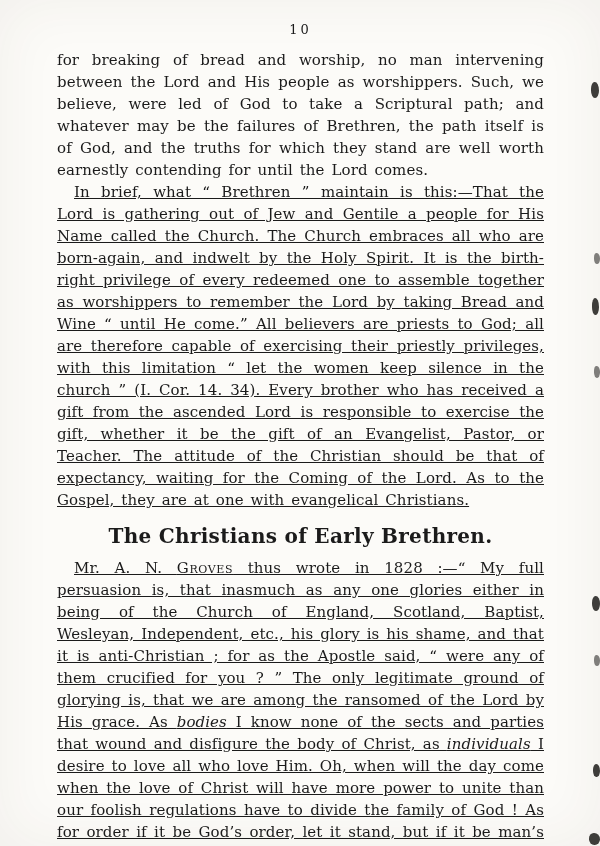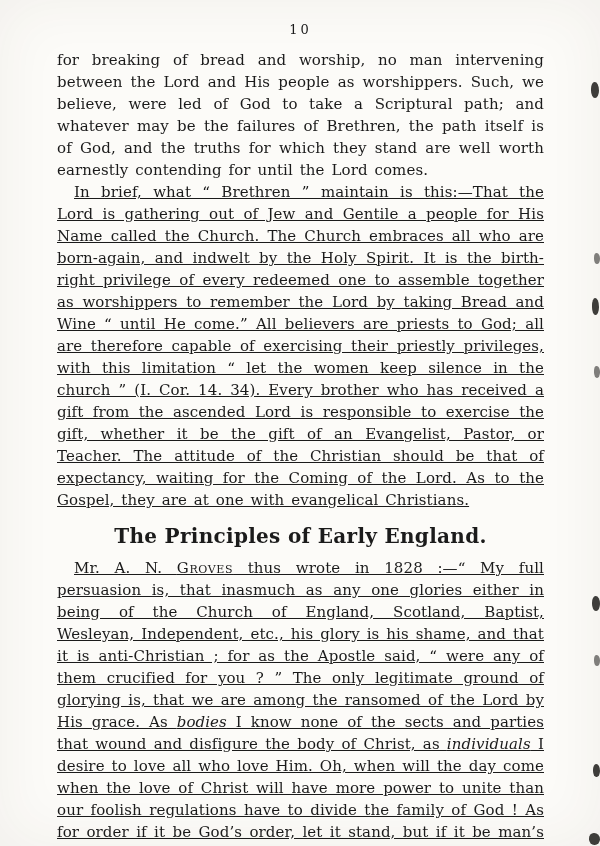--- a/index.html
+++ b/index.html
@@ -66,21 +66,21 @@
 </head>
 <body>
 
 <div class="page">
 
   <div class="text-block">
     <p class="page-number">10</p>
     <div>
         <p class="para"><span>for breaking of bread and worship, no man intervening between the Lord and His people as worshippers.  Such, we believe, were led of God to take a Scriptural path; and whatever may be the failures of Brethren, the path itself is of God, and the truths for which they stand are well worth earnestly contending for until the Lord comes.</span></p>
         <p class="para indent"><span>In brief, what “ Brethren ” maintain is this:—That the Lord is gathering out of Jew and Gentile a people for His Name called the Church.  The Church embraces all who are born-again, and indwelt by the Holy Spirit.  It is the birth-right privilege of every redeemed one to assemble together as worshippers to remember the Lord by taking Bread and Wine “ until He come.”  All believers are priests to God; all are therefore capable of exercising their priestly privileges, with this limitation “ let the women keep silence in the church ” (I. Cor. 14. 34). Every brother who has received a gift from the ascended Lord is responsible to exercise the gift, whether it be the gift of an Evangelist, Pastor, or Teacher.  The attitude of the Christian should be that of expectancy, waiting for the Coming of the Lord.  As to the Gospel, they are at one with evangelical Christians.</span></p>
-        <h2 class="heading">The Principles of Early England.</h2>
+        <h2 class="heading">The Christians of Early Brethren.</h2>
         <p class="para indent"><span>Mr. A. N. </span><span class="sc">Groves</span><span> thus wrote in 1828 :—“ My full persuasion is, that inasmuch as any one glories either in being of the Church of England, Scotland, Baptist, Wesleyan, Independent, etc., his glory is his shame, and that it is anti-Christian ; for as the Apostle said, “ were any of them crucified for you ? ”  The only legitimate ground of glorying is, that we are among the ransomed of the Lord by His grace.  As </span><i>bodies</i><span> I know none of the sects and parties that wound and disfigure the body of Christ, as </span><i>individuals</i><span> I desire to love all who love Him.  Oh, when will the day come when the love of Christ will have more power to unite than our foolish regulations have to divide the family of God !  As for order if it be God’s order, let it stand, but if it be man’s order, I must examine whether or not it excludes the essence of Christ’s Kingdom ; for if it does, I remember that word, “ Call no man</span></p>
       </div>
   </div>
 
   <div class="artifact" style="left:591px; top:82px;  width:8px; height:16px;"></div>
   <div class="artifact soft" style="left:594px; top:253px; width:6px; height:11px;"></div>
   <div class="artifact" style="left:592px; top:298px; width:7px; height:17px;"></div>
   <div class="artifact soft" style="left:594px; top:366px; width:6px; height:12px;"></div>
   <div class="artifact" style="left:592px; top:596px; width:8px; height:15px;"></div>
   <div class="artifact soft" style="left:594px; top:655px; width:6px; height:11px;"></div>

